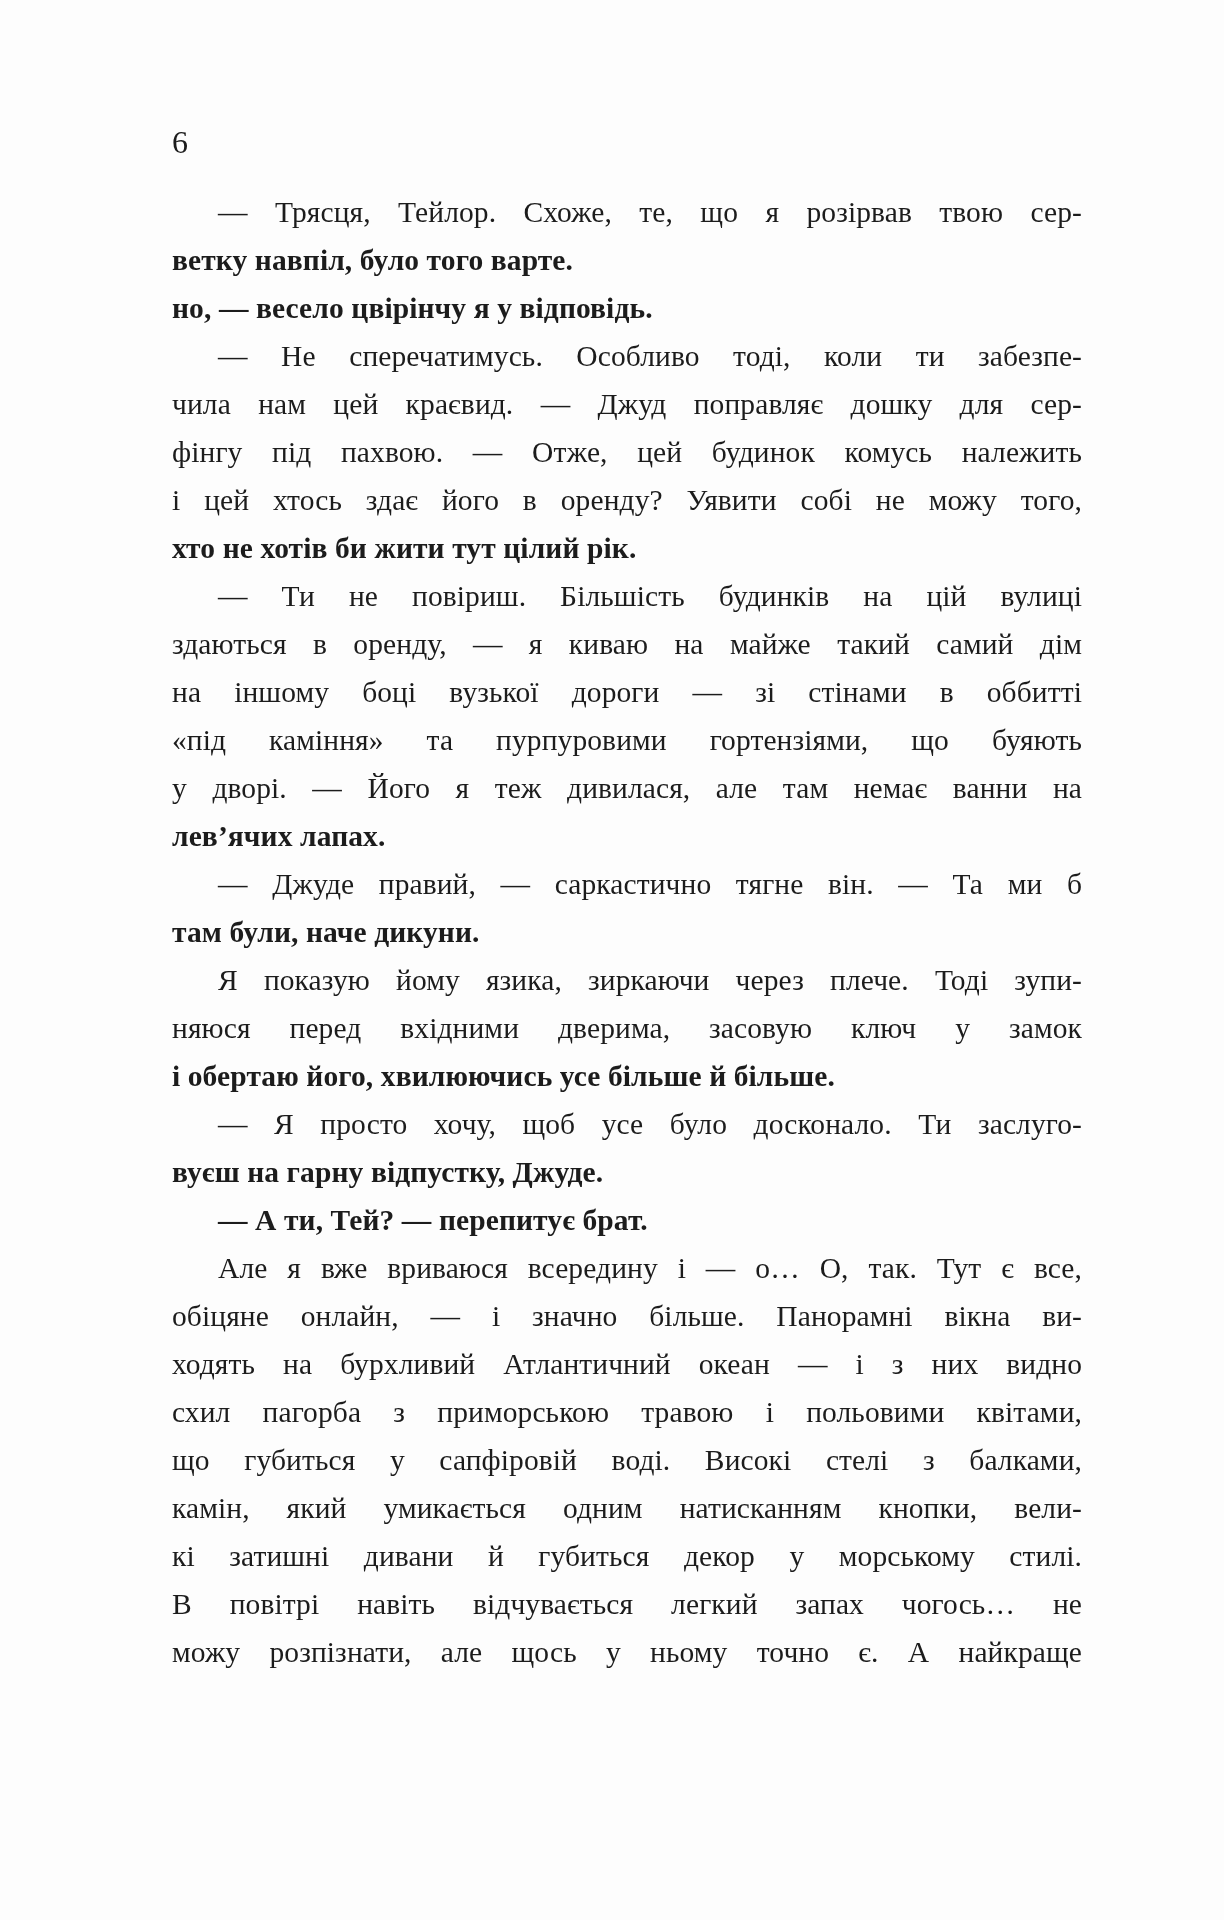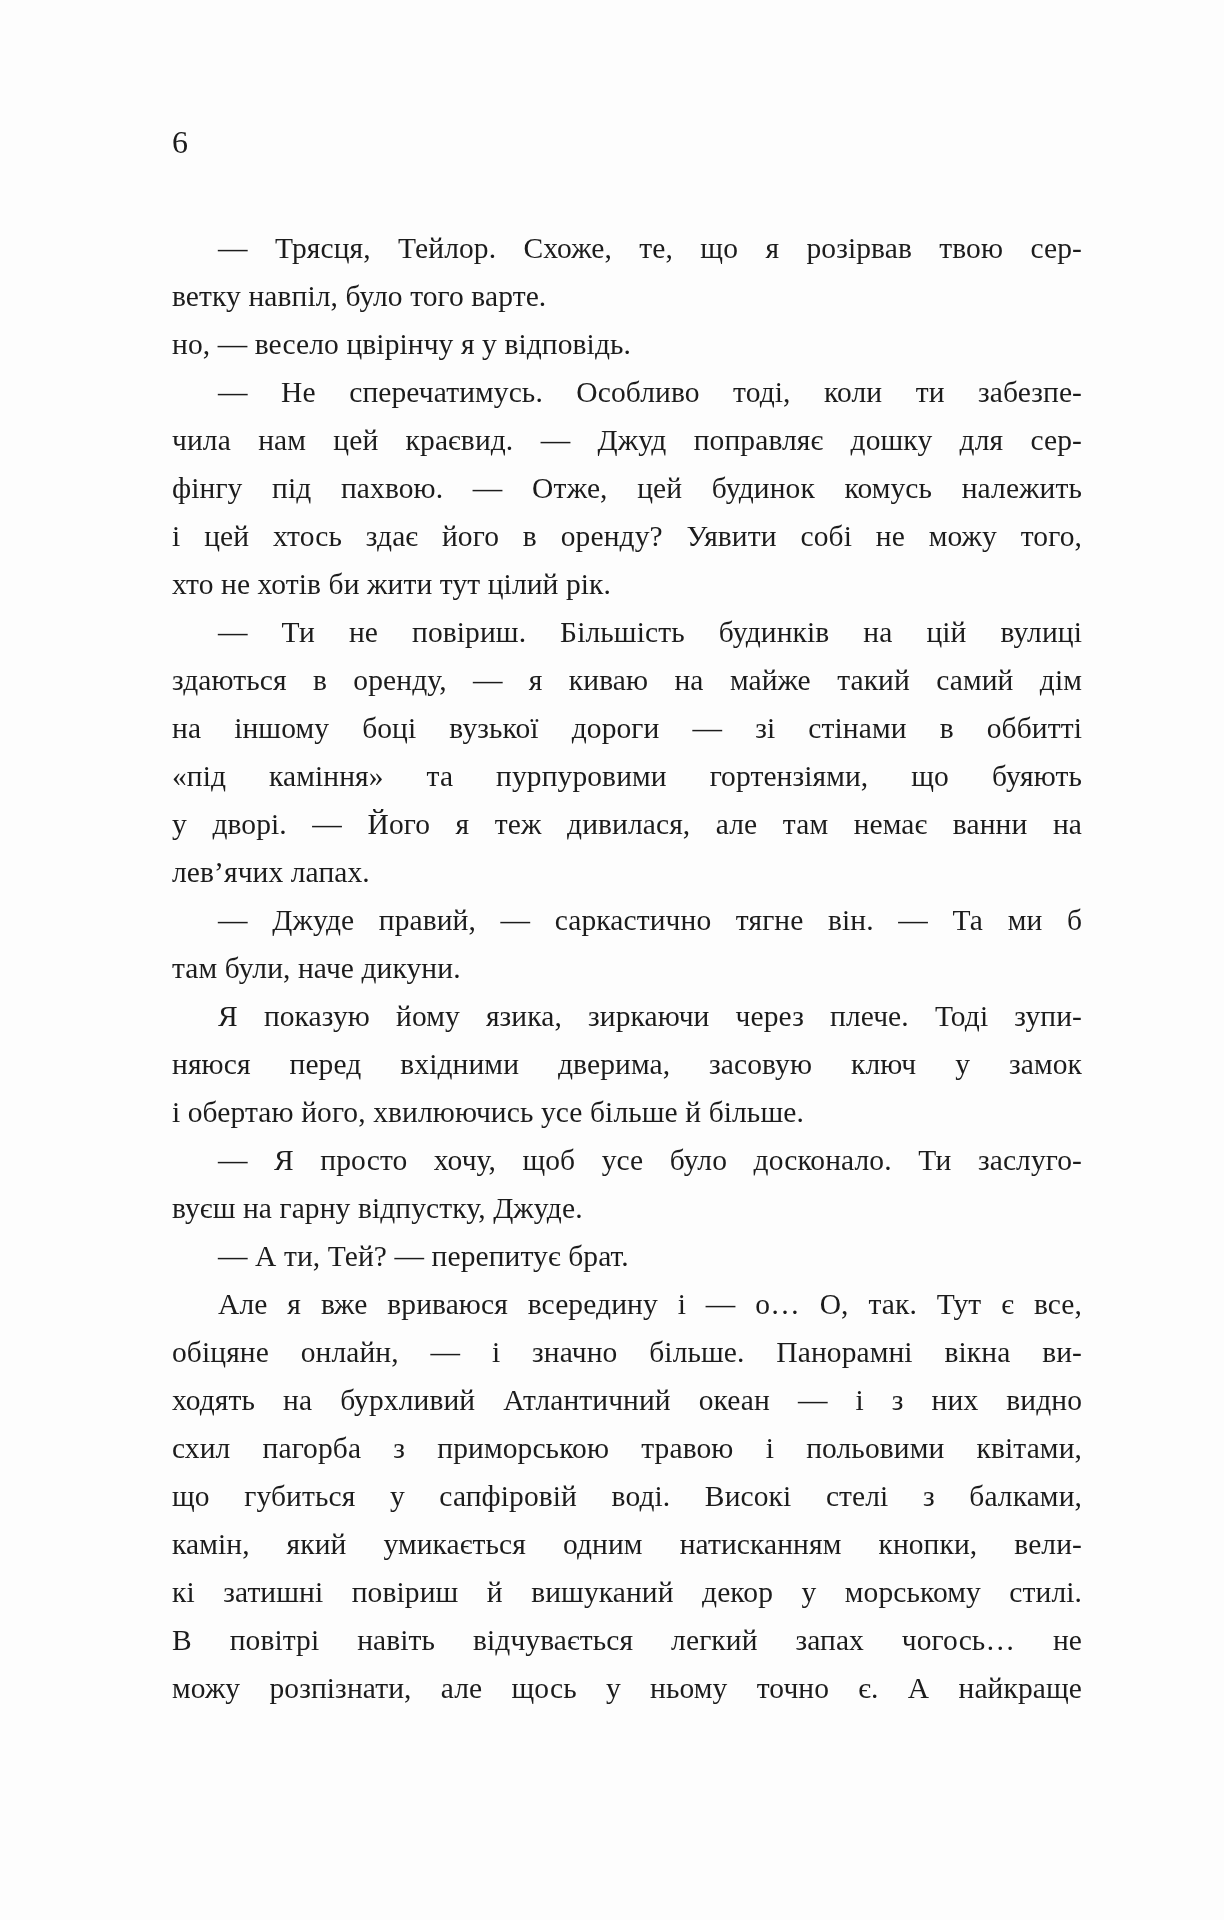--- a/index.html
+++ b/index.html
@@ -22,33 +22,34 @@
   .page-number {
     position: absolute;
     left: 172px;
     top: 126px;
     font-size: 32px;
     line-height: 1;
   }
   .text-block {
     position: absolute;
     left: 172px;
-    top: 224px;
+    top: 188px;
     width: 910px;
     font-size: 29.5px;
     line-height: 48px;
     letter-spacing: 0.1px;
   }
   .line {
     text-align: justify;
     text-align-last: justify;
     white-space: normal;
   }
   .line.end {
     text-align-last: left;
+    font-weight: bold;
   }
   .line.indent {
     text-indent: 46px;
   }
 </style>
 </head>
 <body>
 
 <div class="page">
   <div class="page-number">6</div>
@@ -75,17 +76,17 @@
       <div class="line end">і обертаю його, хвилюючись усе більше й більше.</div>
       <div class="line indent">— Я просто хочу, щоб усе було досконало. Ти заслуго-</div>
       <div class="line end">вуєш на гарну відпустку, Джуде.</div>
       <div class="line indent end">— А ти, Тей? — перепитує брат.</div>
       <div class="line indent">Але я вже вриваюся всередину і — о… О, так. Тут є все,</div>
       <div class="line">обіцяне онлайн, — і значно більше. Панорамні вікна ви-</div>
       <div class="line">ходять на бурхливий Атлантичний океан — і з них видно</div>
       <div class="line">схил пагорба з приморською травою і польовими квітами,</div>
       <div class="line">що губиться у сапфіровій воді. Високі стелі з балками,</div>
       <div class="line">камін, який умикається одним натисканням кнопки, вели-</div>
-      <div class="line">кі затишні повіриш й вишуканий декор у морському стилі.</div>
+      <div class="line">кі затишні дивани й губиться декор у морському стилі.</div>
       <div class="line">В повітрі навіть відчувається легкий запах чогось… не</div>
       <div class="line">можу розпізнати, але щось у ньому точно є. А найкраще</div>
     </div>
 </div>
 
 </body></html>

